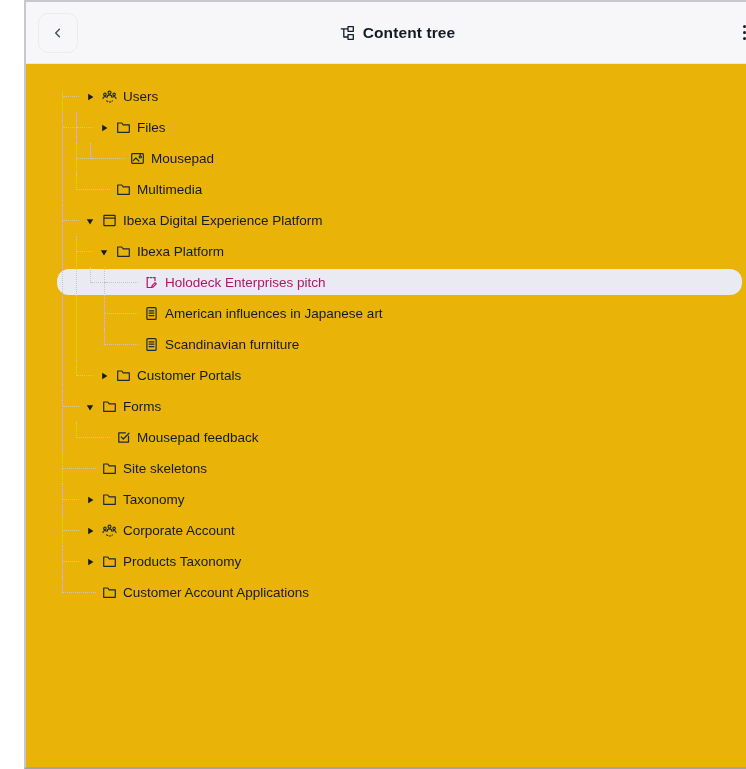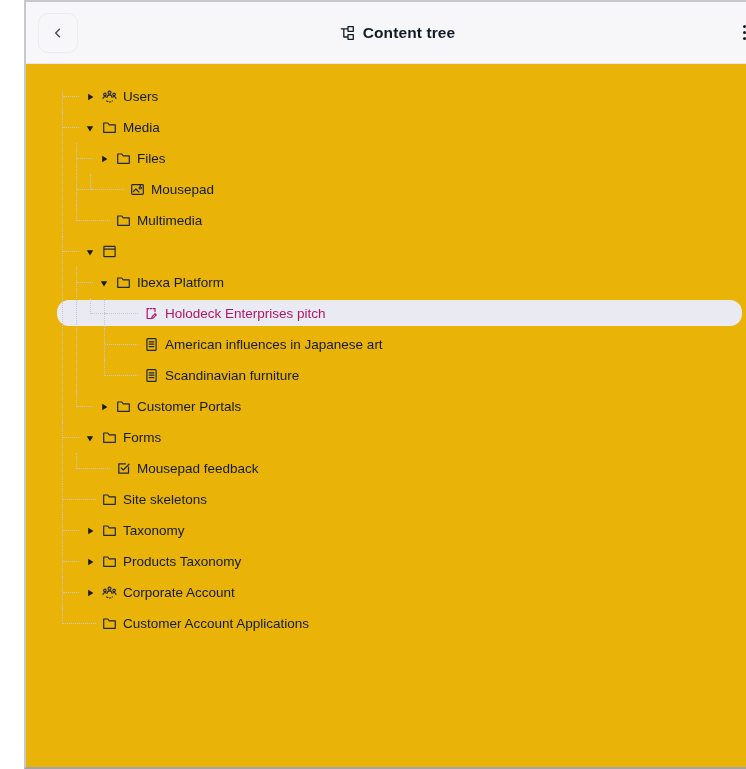--- a/index.html
+++ b/index.html
@@ -120,33 +120,20 @@
                 <path d="M1 9.6 a2 2 0 0 1 3.3-1.5"></path>
                 <circle cx="12.1" cy="5.4" r="1.25"></circle>
                 <path d="M14 9.6 a2 2 0 0 0 -3.3 -1.5"></path>
                 <path d="M4.6 11.9 a4.6 4.6 0 0 0 5.8 0" stroke-dasharray="1.4 1.6"></path>
               </svg>
             </span>
             <span class="label">Users</span>
           </div>
         </li>
         <li class="node branch">
-          <div class="row">
-            <span class="caret">
-              <svg width="10" height="10" viewBox="0 0 10 10" fill="currentColor">
-                <path d="M1.8 3.2 H8.2 L5 8.4 Z"></path>
-              </svg>
-            </span>
-            <span class="icon">
-              <svg width="15" height="15" viewBox="0 0 15 15" fill="none" stroke="currentColor" stroke-width="1.2" stroke-linejoin="round">
-                <path d="M1.7 12.3 V3 h4.1 l1.4 1.8 h6.1 v7.5 Z"></path>
-              </svg>
-            </span>
-            <span class="label">Media</span>
-          </div>
           <ul class="branch-list">
             <li class="node branch">
               <div class="row">
                 <span class="caret">
                   <svg width="10" height="10" viewBox="0 0 10 10" fill="currentColor">
                     <path d="M3.2 1.8 L8.4 5 L3.2 8.2 Z"></path>
                   </svg>
                 </span>
                 <span class="icon">
                   <svg width="15" height="15" viewBox="0 0 15 15" fill="none" stroke="currentColor" stroke-width="1.2" stroke-linejoin="round">
@@ -193,20 +180,21 @@
               <svg width="10" height="10" viewBox="0 0 10 10" fill="currentColor">
                 <path d="M1.8 3.2 H8.2 L5 8.4 Z"></path>
               </svg>
             </span>
             <span class="icon">
               <svg width="15" height="15" viewBox="0 0 15 15" fill="none" stroke="currentColor" stroke-width="1.2" stroke-linejoin="round">
                 <rect x="1.9" y="2.4" width="11.2" height="10.2" rx="0.6"></rect>
                 <path d="M1.9 5.1 h11.2"></path>
               </svg>
             </span>
+            <span class="label">Ibexa Digital Experience Platform</span>
           </div>
           <ul class="branch-list">
             <li class="node branch">
               <div class="row">
                 <span class="caret">
                   <svg width="10" height="10" viewBox="0 0 10 10" fill="currentColor">
                     <path d="M1.8 3.2 H8.2 L5 8.4 Z"></path>
                   </svg>
                 </span>
                 <span class="icon">
@@ -335,48 +323,48 @@
           </div>
         </li>
         <li class="node branch">
           <div class="row">
             <span class="caret">
               <svg width="10" height="10" viewBox="0 0 10 10" fill="currentColor">
                 <path d="M3.2 1.8 L8.4 5 L3.2 8.2 Z"></path>
               </svg>
             </span>
             <span class="icon">
-              <svg width="15" height="15" viewBox="0 0 15 15" fill="none" stroke="currentColor" stroke-width="1.2" stroke-linejoin="round">
-                <path d="M1.7 12.3 V3 h4.1 l1.4 1.8 h6.1 v7.5 Z"></path>
-              </svg>
-            </span>
-            <span class="label">Products Taxonomy</span>
-          </div>
-        </li>
-        <li class="node branch">
-          <div class="row">
-            <span class="caret">
-              <svg width="10" height="10" viewBox="0 0 10 10" fill="currentColor">
-                <path d="M3.2 1.8 L8.4 5 L3.2 8.2 Z"></path>
-              </svg>
-            </span>
-            <span class="icon">
               <svg width="15" height="15" viewBox="0 0 15 15" fill="none" stroke="currentColor" stroke-width="1.1" stroke-linecap="round">
                 <circle cx="7.5" cy="3.6" r="1.5"></circle>
                 <path d="M5.2 8.2 a2.3 2.3 0 0 1 4.6 0"></path>
                 <circle cx="2.9" cy="5.4" r="1.25"></circle>
                 <path d="M1 9.6 a2 2 0 0 1 3.3-1.5"></path>
                 <circle cx="12.1" cy="5.4" r="1.25"></circle>
                 <path d="M14 9.6 a2 2 0 0 0 -3.3 -1.5"></path>
                 <path d="M4.6 11.9 a4.6 4.6 0 0 0 5.8 0" stroke-dasharray="1.4 1.6"></path>
               </svg>
             </span>
             <span class="label">Corporate Account</span>
           </div>
         </li>
+        <li class="node branch">
+          <div class="row">
+            <span class="caret">
+              <svg width="10" height="10" viewBox="0 0 10 10" fill="currentColor">
+                <path d="M3.2 1.8 L8.4 5 L3.2 8.2 Z"></path>
+              </svg>
+            </span>
+            <span class="icon">
+              <svg width="15" height="15" viewBox="0 0 15 15" fill="none" stroke="currentColor" stroke-width="1.2" stroke-linejoin="round">
+                <path d="M1.7 12.3 V3 h4.1 l1.4 1.8 h6.1 v7.5 Z"></path>
+              </svg>
+            </span>
+            <span class="label">Products Taxonomy</span>
+          </div>
+        </li>
         <li class="node leaf">
           <div class="row">
             <span class="caret"></span>
             <span class="icon">
               <svg width="15" height="15" viewBox="0 0 15 15" fill="none" stroke="currentColor" stroke-width="1.2" stroke-linejoin="round">
                 <path d="M1.7 12.3 V3 h4.1 l1.4 1.8 h6.1 v7.5 Z"></path>
               </svg>
             </span>
             <span class="label">Customer Account Applications</span>
           </div>

